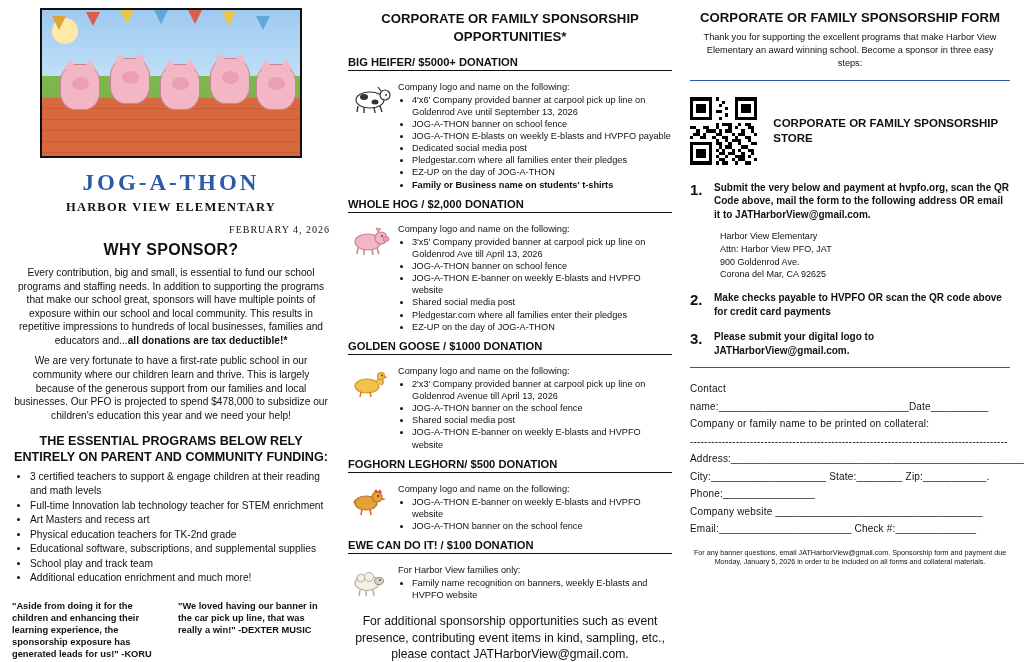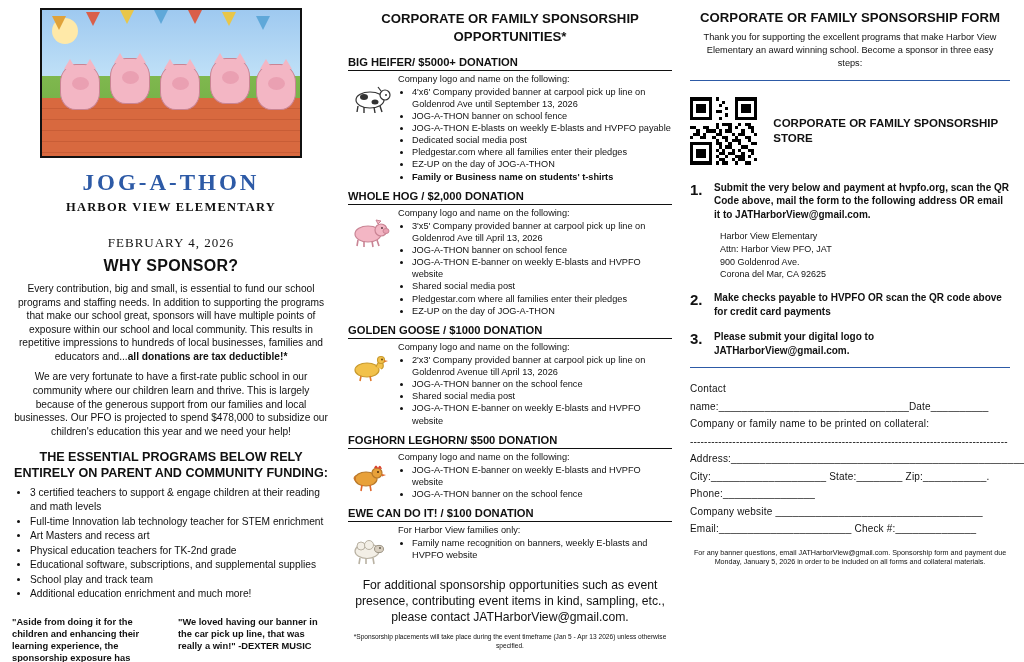--- a/index.html
+++ b/index.html
@@ -52,23 +52,23 @@
     text-align:center; margin-top:12px;
     font-family:"Liberation Serif", serif;
     color:#2d5aa6; font-size:23px; letter-spacing:3px; font-weight:bold;
   }
   .title-school {
     text-align:center; margin-top:4px;
     font-family:"Liberation Serif", serif;
     font-size:12.5px; letter-spacing:1.2px; font-weight:bold; color:#111;
   }
   .title-date {
-    text-align:center; margin-top:20px;
+    text-align:right; margin-top:9px;
     font-family:"Liberation Serif", serif;
-    font-size:13px; letter-spacing:1px; color:#111;
+    font-size:10px; letter-spacing:1px; color:#111;
   }
   .why {
     text-align:center; font-weight:bold; font-size:16px; margin-top:6px; letter-spacing:.3px;
   }
   .body-p {
     font-size:10.2px; line-height:1.33; text-align:center; margin:7px 2px 0 2px; color:#111;
   }
   .body-p b { font-weight:bold; }
   .sec-head {
     font-weight:bold; font-size:12.6px; text-align:center; margin:12px 0 4px 0; line-height:1.25;
@@ -84,21 +84,21 @@
   }
   .tier { margin-bottom:7px; }
   .tier-name {
     font-weight:bold; font-size:11.2px; margin-bottom:3px;
     border-bottom:1px solid #111; padding-bottom:2px;
   }
   .tier-body { display:flex; gap:6px; }
   .animal { width:44px; flex:0 0 44px; padding-top:10px; }
   .animal svg { display:block; }
   .tier-content { flex:1; }
-  .tier-lead { font-size:9.2px; margin:0 0 2px 0; }
+  .tier-lead { font-size:9.2px; margin:8px 0 2px 0; }
   ul.tier-list { margin:0; padding-left:14px; }
   ul.tier-list li { font-size:9.2px; line-height:1.32; }
   .mid-footer {
     text-align:center; font-size:12.2px; line-height:1.32; margin-top:12px;
   }
   .mid-foot-note {
     text-align:center; font-size:6.6px; line-height:1.3; margin-top:8px; color:#111;
   }
 
   

